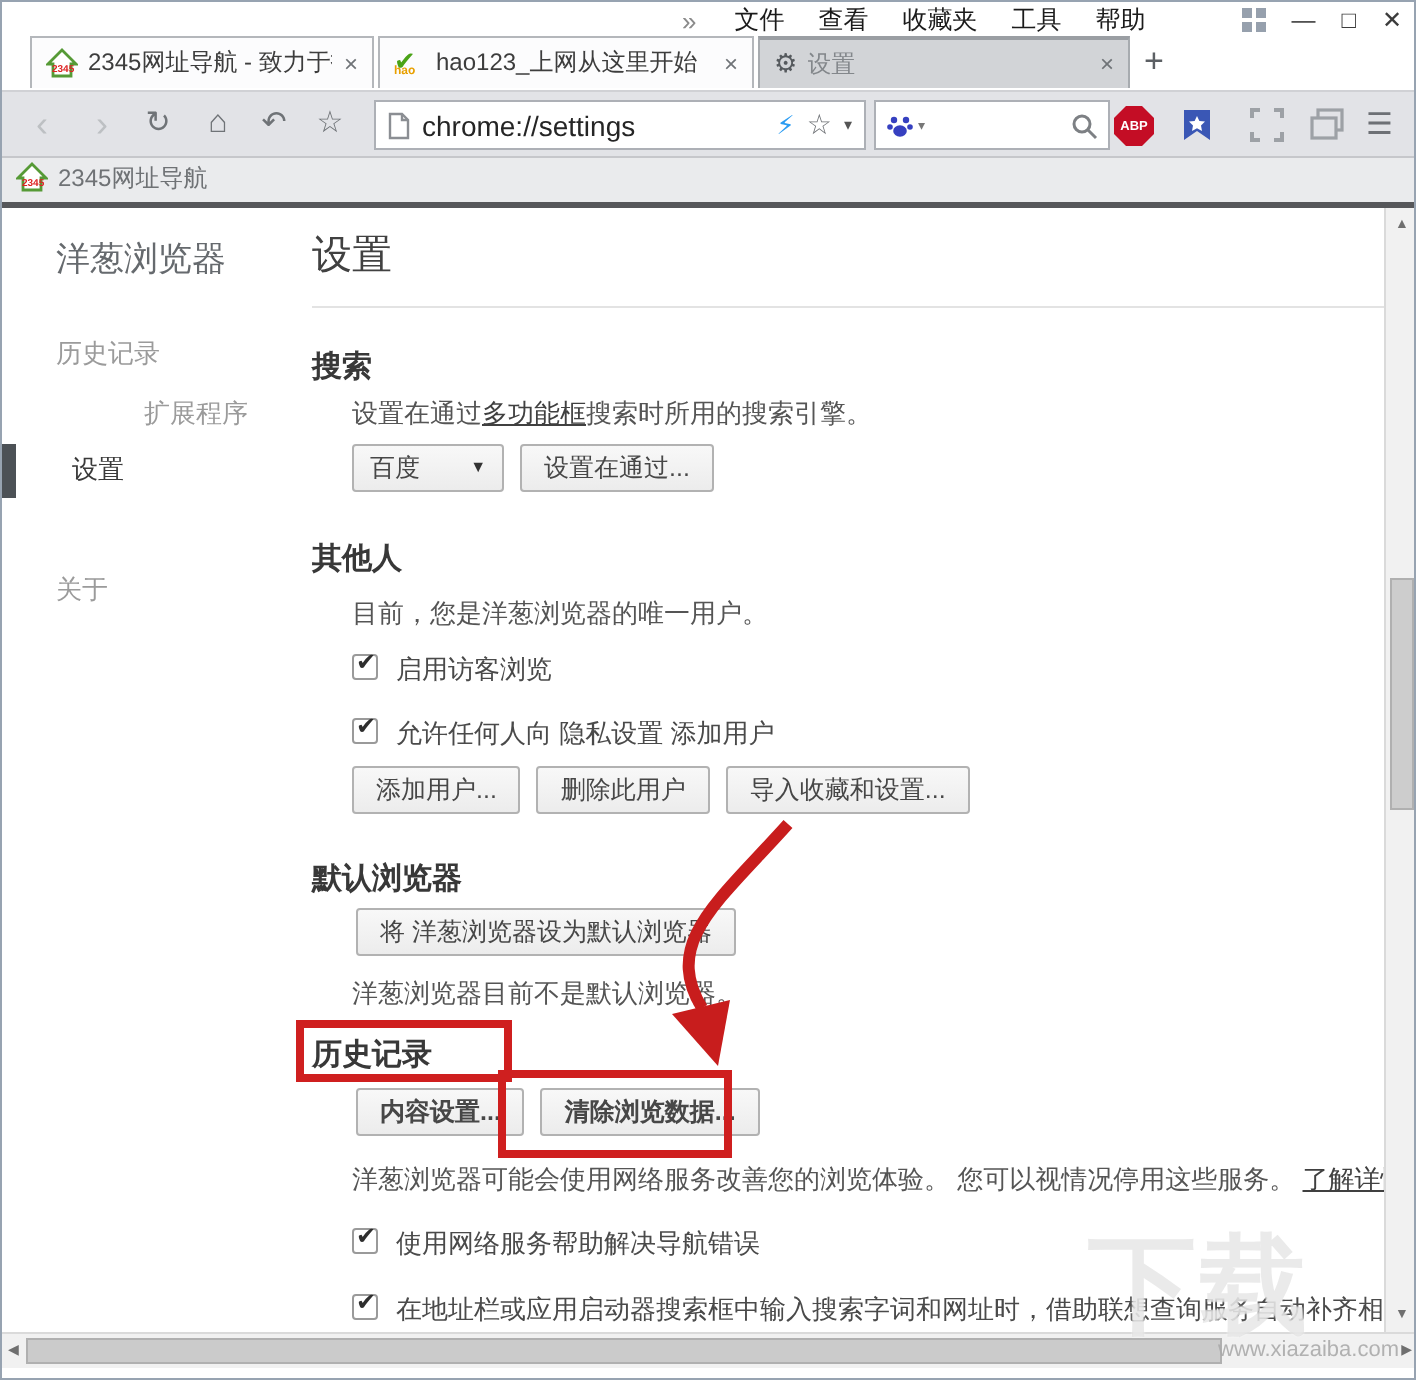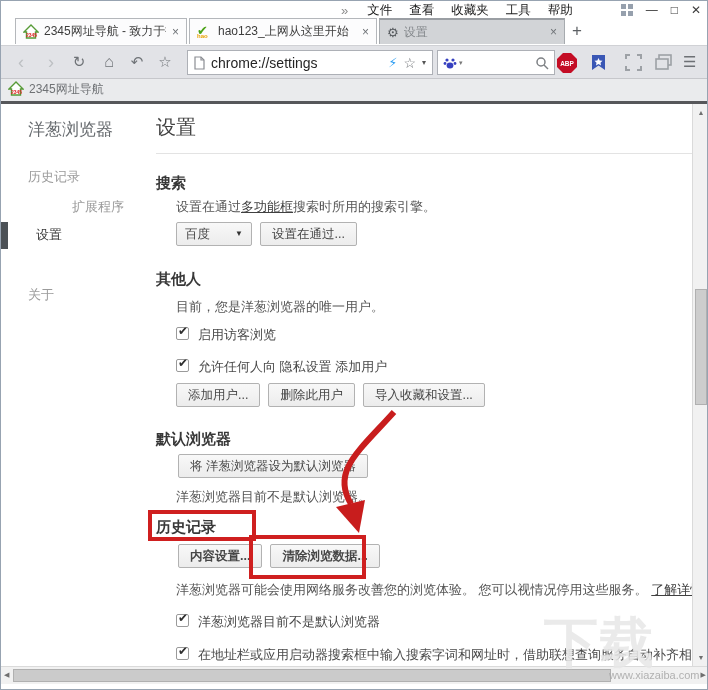--- a/index.html
+++ b/index.html
@@ -256,21 +256,21 @@
         <span class="btn">清除浏览数据...</span>
       </div>
       <div class="abs para" style="top:477px;white-space:nowrap;">
         <span>洋葱浏览器可能会使用网络服务改善您的浏览体验。 您可以视情况停用这些服务。</span>
         <a class="lnk">了解详情</a>
       </div>
       <div class="abs cbrow" style="left:20px;top:509px;">
         <span class="cbx">
             <span class="ck">✔</span>
           </span>
-        <span>洋葱浏览器目前不是默认浏览器</span>
+        <span>使用网络服务帮助解决导航错误</span>
       </div>
       <div class="abs cbrow" style="left:20px;top:542px;">
         <span class="cbx">
             <span class="ck">✔</span>
           </span>
         <span>在地址栏或应用启动器搜索框中输入搜索字词和网址时，借助联想查询服务自动补齐相关内容</span>
       </div>
     </div>
   </div>
 

